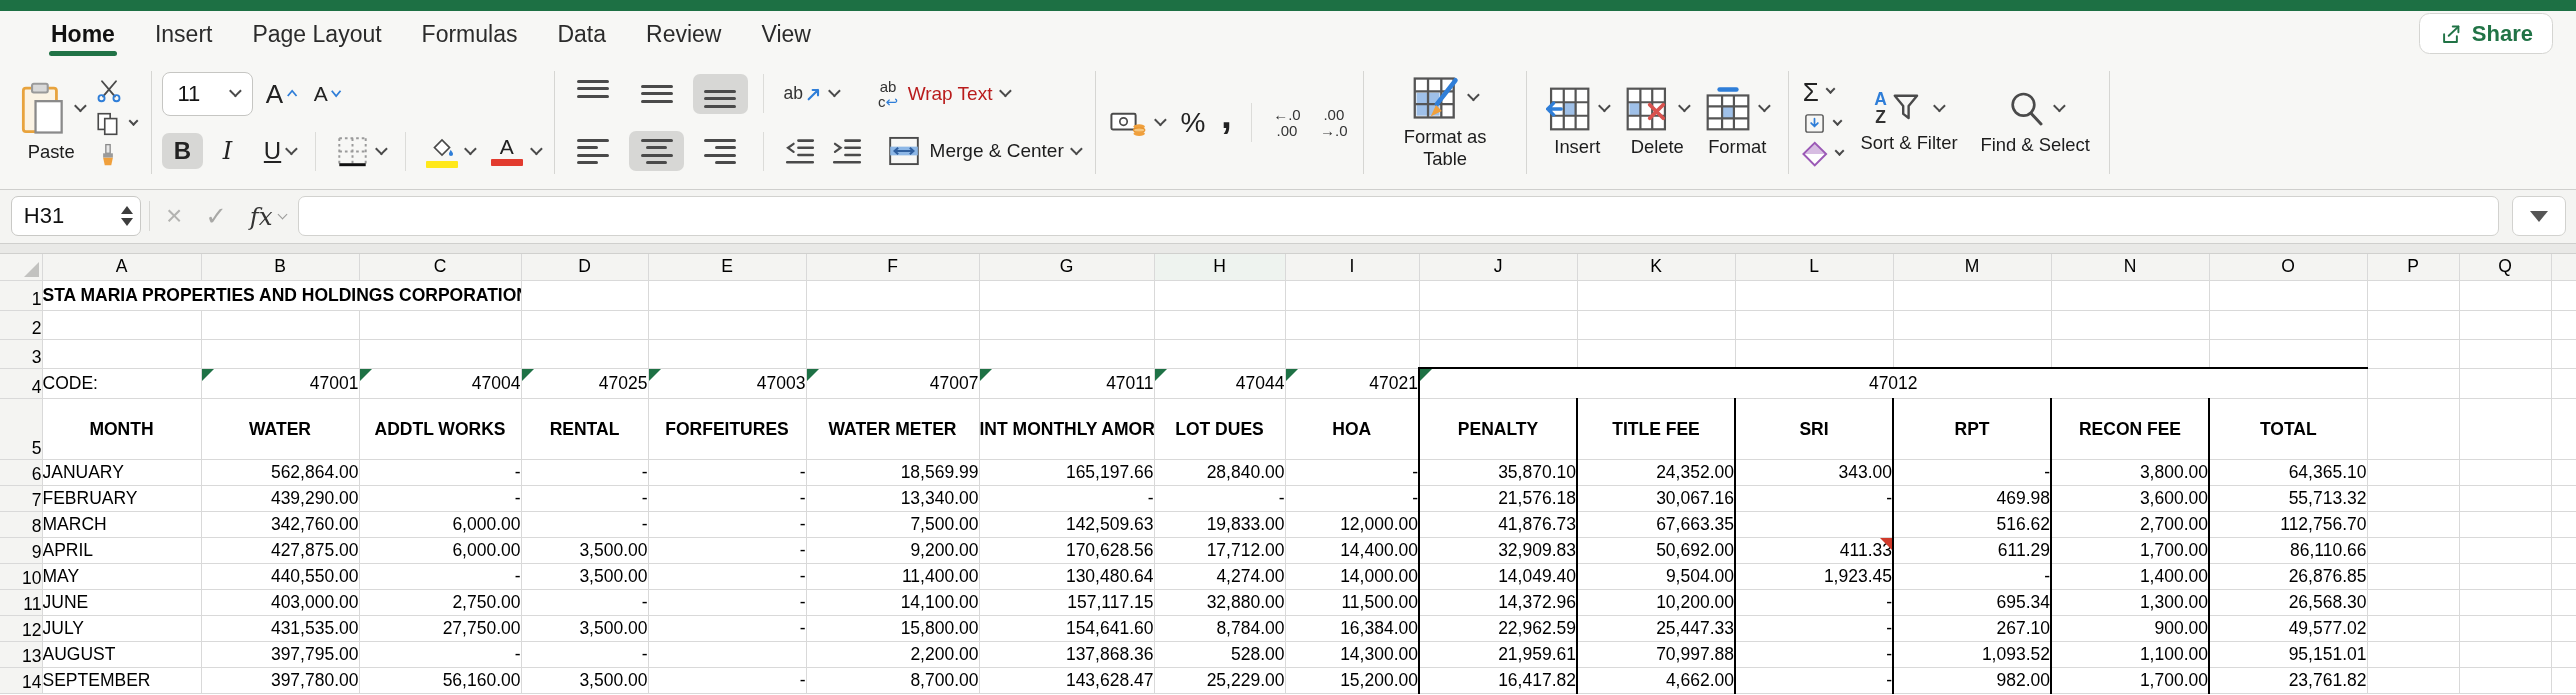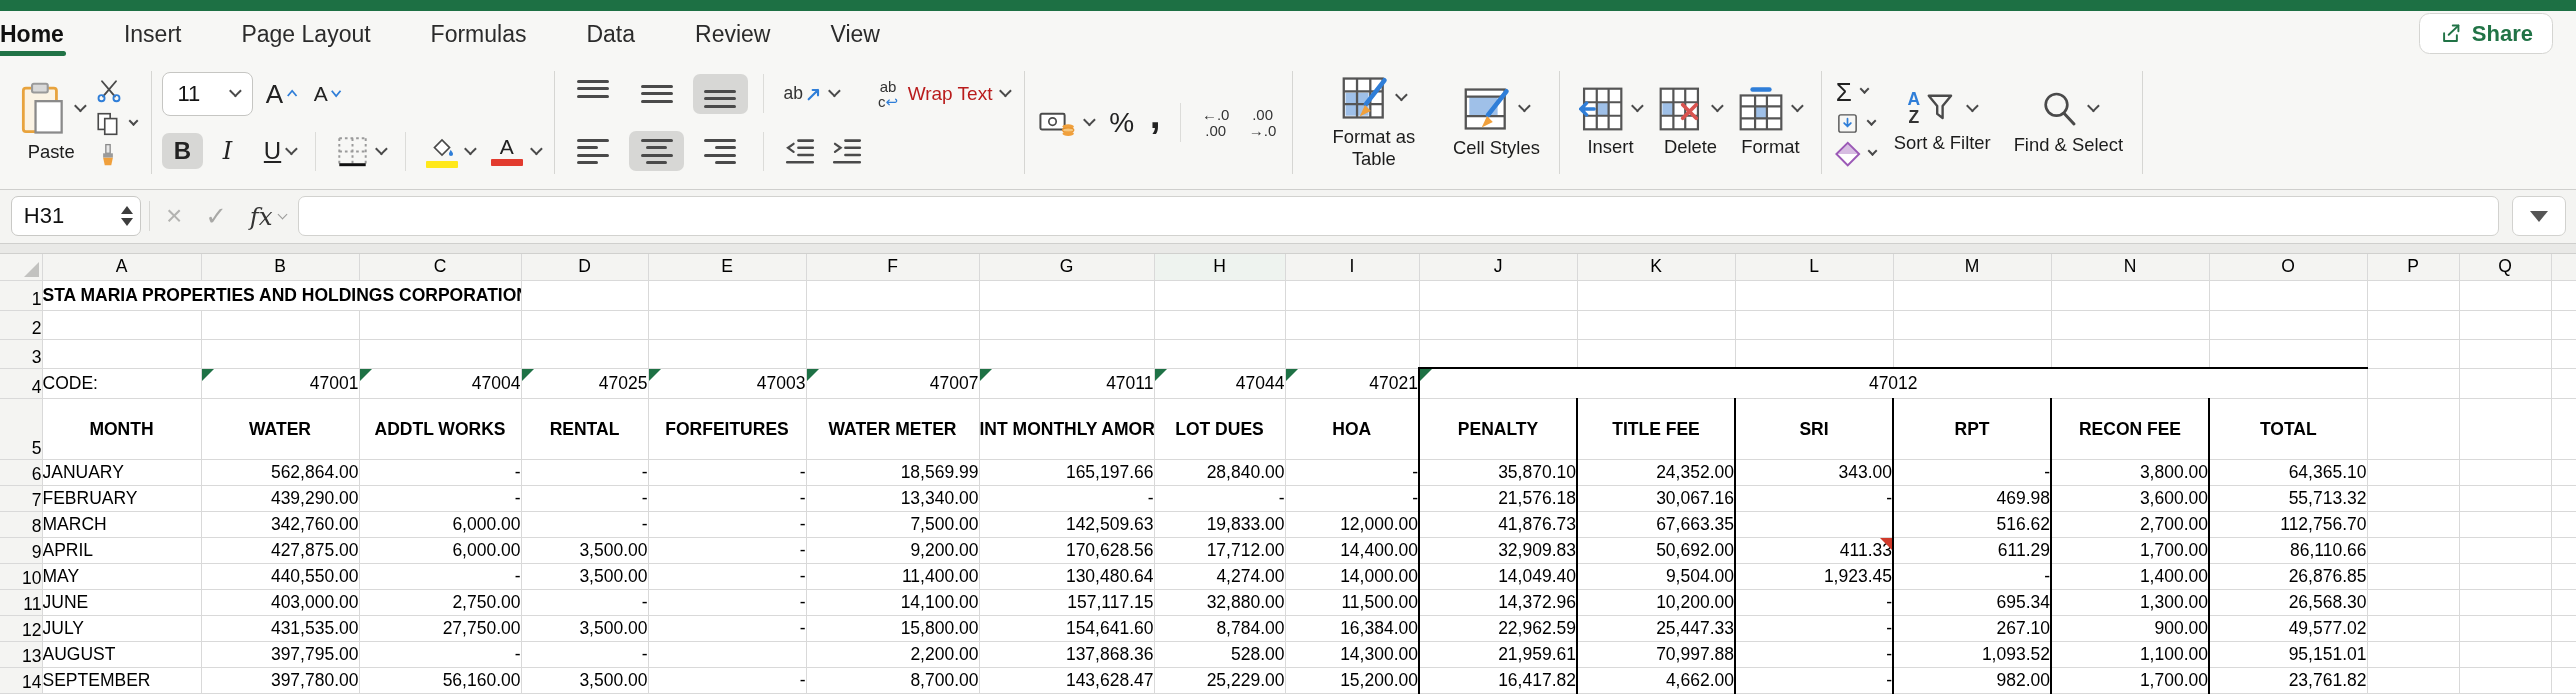--- a/index.html
+++ b/index.html
@@ -5,26 +5,26 @@
   * { margin:0; padding:0; box-sizing:border-box; }
   html,body { width:2576px; height:696px; overflow:hidden; background:#fff;
     font-family:"Liberation Sans","DejaVu Sans",sans-serif; }
   .screen { width:2576px; height:696px; display:flex; flex-direction:column; }
 
   
   .titlebar { height:10.5px; background:#1d7044; flex:none; }
 
   
   .tabs { height:46px; flex:none; background:#f7f7f5; display:flex; align-items:center;
-    gap:60px; font-size:23px; color:#2b2b2b; }
+    gap:40px; padding-left:51px; font-size:23px; color:#2b2b2b; }
   .tab { cursor:default; position:relative; line-height:26px; }
   .tab.active { font-weight:700; color:#111; }
   .tab.active::after { content:""; position:absolute; left:-1.8px; right:-1.8px; bottom:-9.6px;
     height:5.3px; border-radius:2.6px; background:#217346; }
-  .share { margin-left:auto; margin-right:23px; display:flex; align-items:center; gap:8.8px;
+  .share { margin-left:auto; margin-right:23px; display:flex; align-items:flex-end; gap:8.8px;
     background:#fff; border:1.8px solid #d5d5d2; border-radius:10.5px; padding:6.1px 19px;
     color:#217346; font-size:22px; font-weight:700; font-family:inherit; }
 
   
   .ribbon { height:133px; flex:none; background:#f7f7f5; border-bottom:0.9px solid #cfcfcd;
     display:flex; align-items:stretch; padding:5.3px 14px; }
   .vsep { width:0.9px; background:#d6d6d3; margin:8.8px 10.5px; flex:none; }
   .msep { width:0.9px; background:#dcdcd9; height:39px; margin:0 7px; flex:none; align-self:center; }
   .grp { display:flex; flex-direction:column; justify-content:center; gap:8.8px; flex:none; }
   .grp1 { display:flex; align-items:center; flex:none; }
@@ -313,20 +313,29 @@
             <path d="M9 3.5h9M9 8h9M9 12.5h9M2 17h16"></path>
               <path d="M6 5.5 2.5 8 6 10.5" stroke-width="1.4"></path>
           </svg>
         </button>
         <button class="mini">
           <svg width="32" height="32" viewBox="0 0 20 20" fill="none" stroke="#4a4a4a" stroke-width="1.6" stroke-linecap="round">
             <path d="M9 3.5h9M9 8h9M9 12.5h9M2 17h16"></path>
               <path d="M2.5 5.5 6 8 2.5 10.5" stroke-width="1.4"></path>
           </svg>
         </button>
+        <button class="mini" style="margin-left:8.8px">
+          <svg width="32" height="32" viewBox="0 0 22 22" fill="none">
+            <rect x="1.5" y="2" width="19" height="18" stroke="#4a4a4a" stroke-width="1.3"></rect>
+            <rect x="1.5" y="8" width="19" height="6" fill="#8db7e6"></rect>
+            <path d="M4.5 11h13M7 8.8 4.5 11 7 13.2M15 8.8l2.5 2.2-2.5 2.2" stroke="#2f5f9e" stroke-width="1.4"></path>
+          </svg>
+          <span style="font-size:19px;color:#1c1c1c;margin-left:7px">Merge &amp; Center</span>
+          <i class="chev"></i>
+        </button>
       </div>
     </div>
 
     <i class="vsep"></i>
 
     <div class="grp">
       <div class="rrow">
         <button class="mini">
           <svg width="37" height="30" viewBox="0 0 26 20">
             <rect x="1" y="3.5" width="17" height="11" rx="1" fill="#fff" stroke="#4a4a4a" stroke-width="1.4"></rect>
@@ -363,33 +372,20 @@
           <svg width="46" height="46" viewBox="0 0 26 26">
             <rect x="1" y="2" width="22" height="22" fill="#fff" stroke="#555" stroke-width="1.3"></rect>
             <rect x="2" y="10" width="13" height="13" fill="#9fc0e8"></rect>
             <path d="M1 9.2h22M1 16.5h22M8.5 2v22M16 2v22" stroke="#555" stroke-width="1.3"></path>
             <path d="M24 3 13.5 16.5" stroke="#2f7ed8" stroke-width="2.6" stroke-linecap="round"></path>
             <path d="M13 17l-3 6.5 6.3-3.2z" fill="#f0a03c"></path>
           </svg>
           <i class="chev"></i>
         </span>
         <span class="biglabel">Format as Table</span>
-      </button>
-      <button class="bigbtn">
-        <span class="iconrow">
-          <svg width="46" height="46" viewBox="0 0 26 26">
-            <rect x="1" y="2" width="22" height="22" fill="#fff" stroke="#555" stroke-width="1.3"></rect>
-            <rect x="3" y="6" width="16" height="11" fill="#9fc0e8"></rect>
-            <path d="M1 6h22M1 17h22" stroke="#555" stroke-width="1.3"></path>
-            <path d="M24 3 13.5 16.5" stroke="#2f7ed8" stroke-width="2.6" stroke-linecap="round"></path>
-            <path d="M13 17l-3 6.5 6.3-3.2z" fill="#f0a03c"></path>
-          </svg>
-          <i class="chev"></i>
-        </span>
-        <span class="biglabel">Cell Styles</span>
       </button>
     </div>
 
     <i class="vsep"></i>
 
     <div class="grp1">
       <button class="bigbtn">
         <span class="iconrow">
           <svg width="44" height="44" viewBox="0 0 26 26">
             <rect x="3" y="1" width="22" height="24" fill="#fff" stroke="#555" stroke-width="1.3"></rect>

